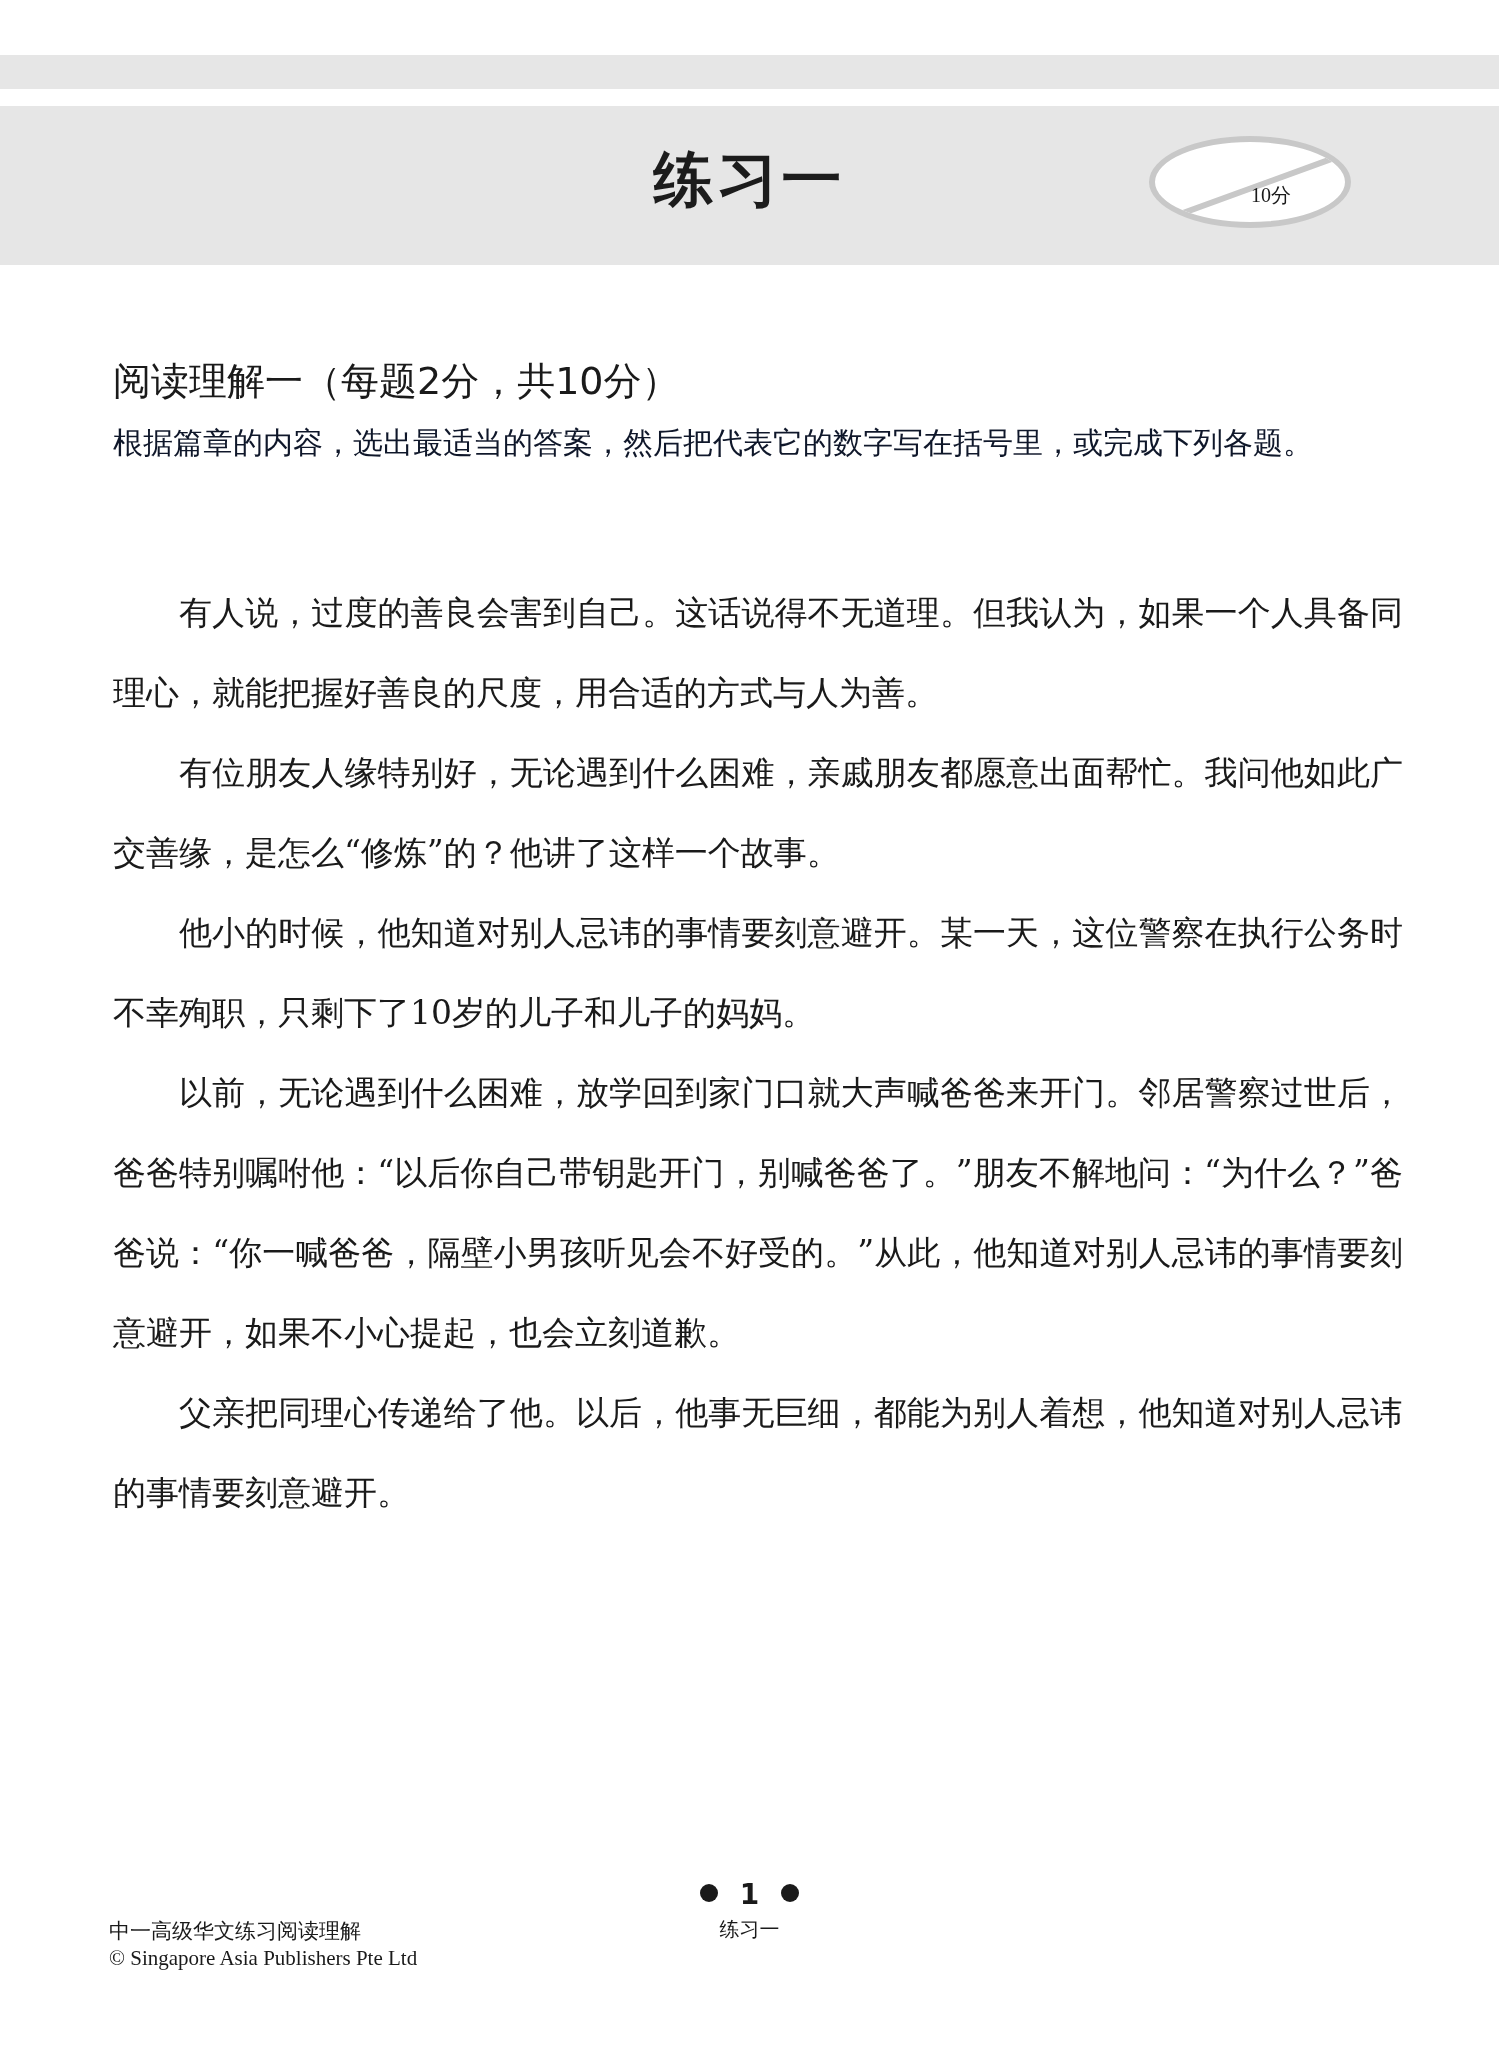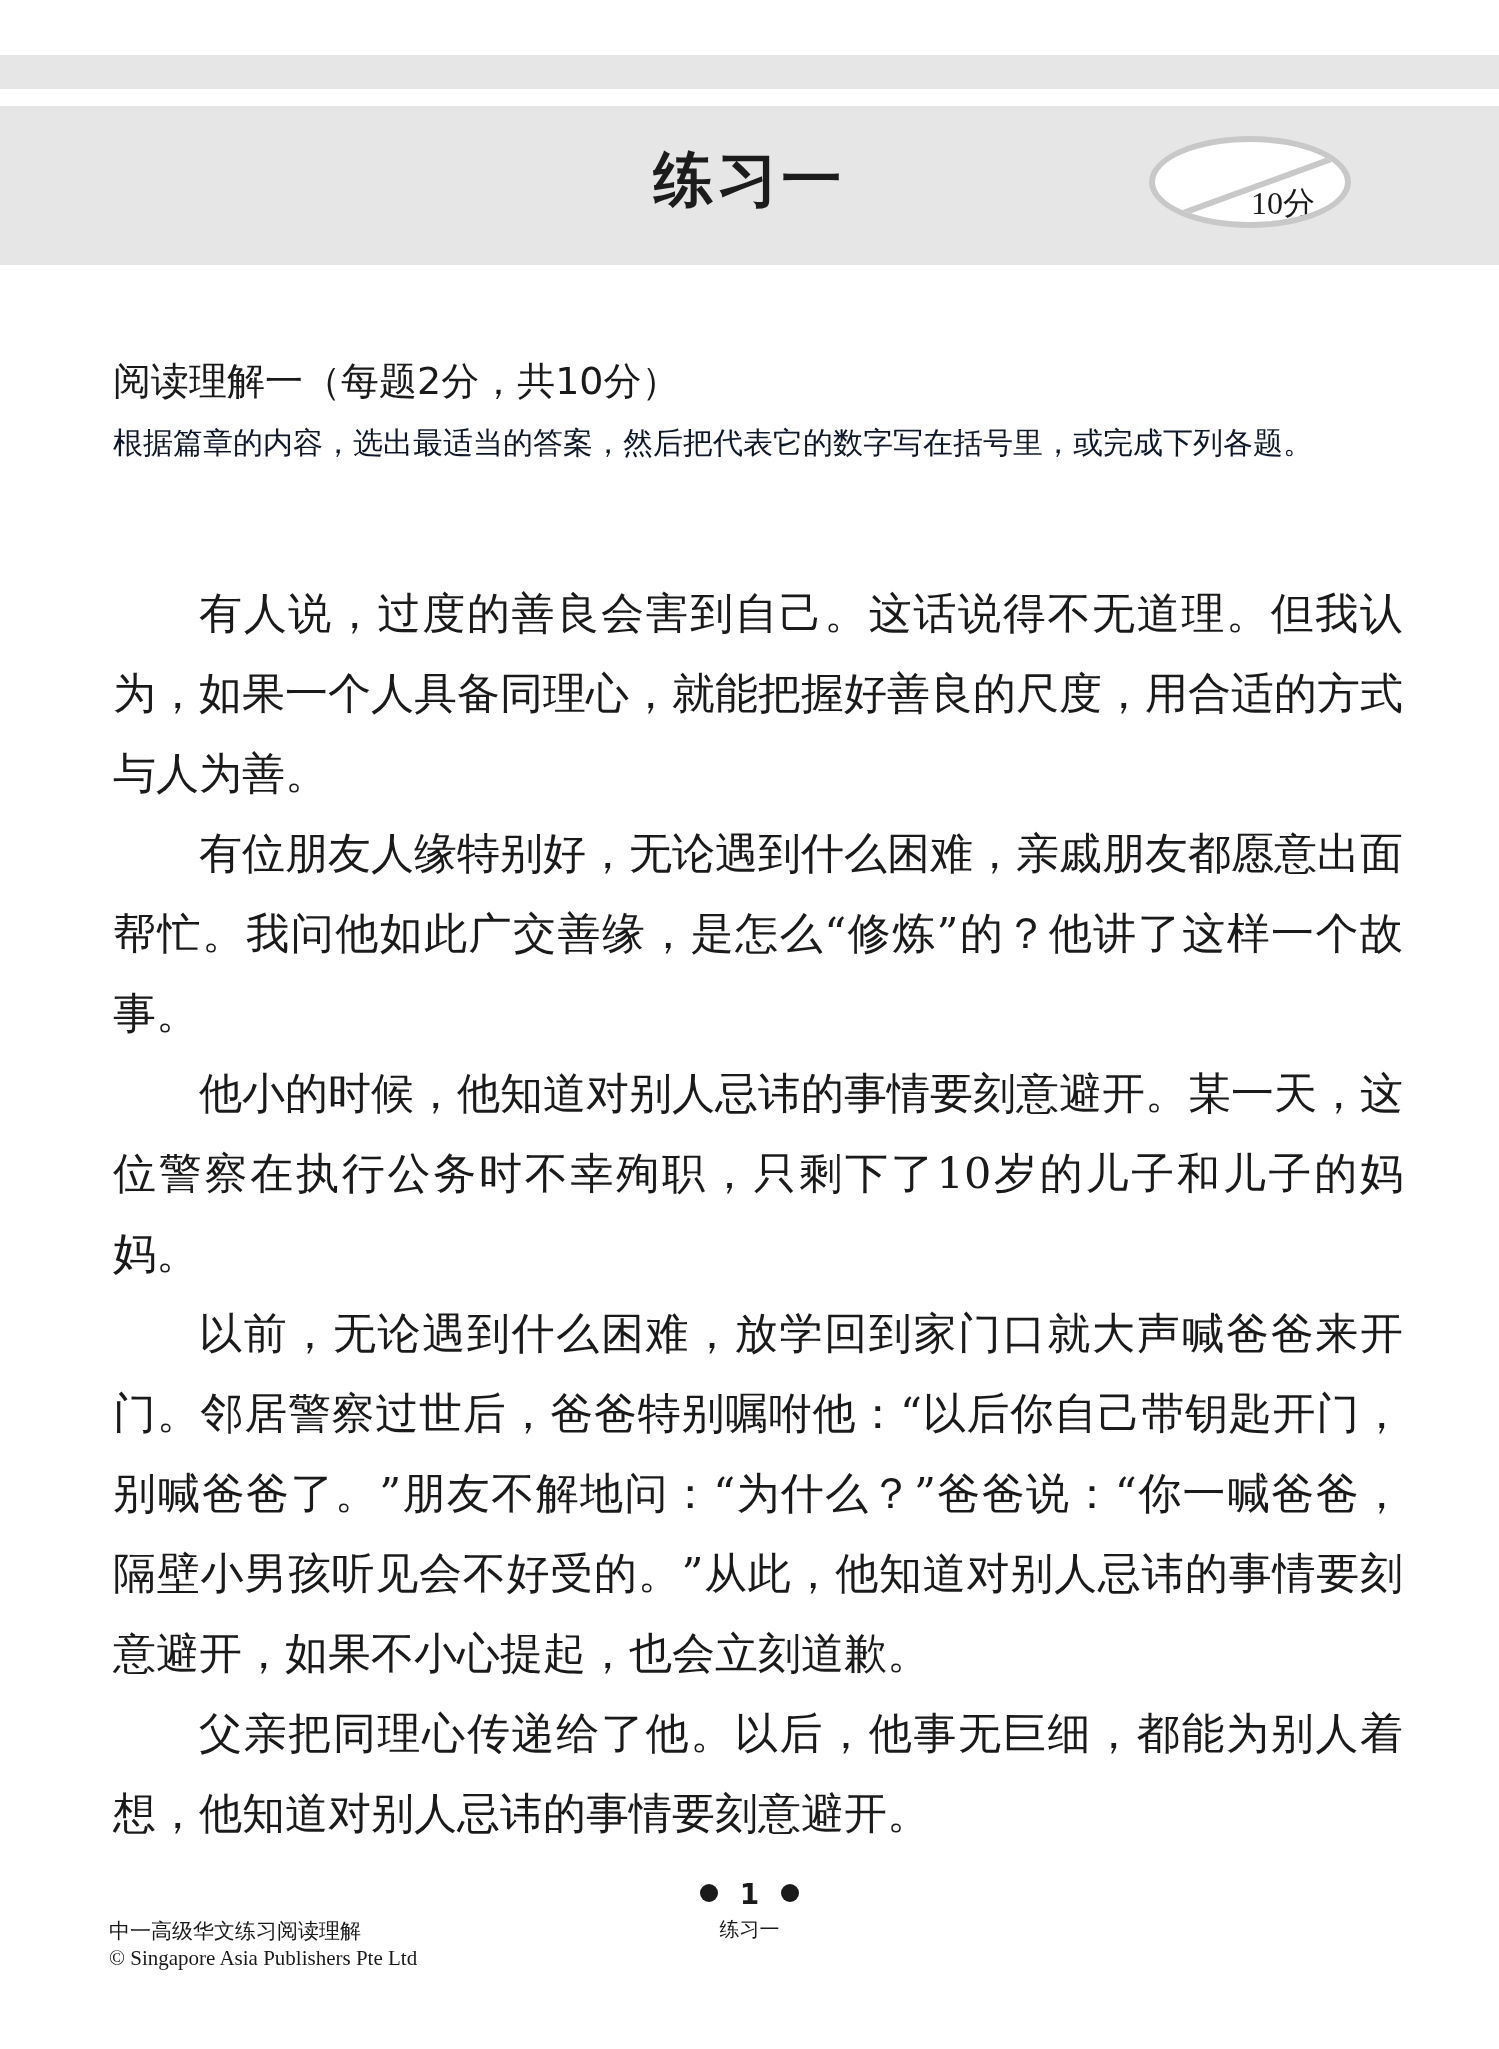--- a/index.html
+++ b/index.html
@@ -24,34 +24,34 @@
     position: absolute; left: 1149px; top: 136px; width: 202px; height: 92px;
     border: 6px solid #c8c8c8; border-radius: 50%; background: #ffffff;
     box-sizing: border-box; overflow: hidden;
   }
   .score-slash {
     position: absolute; left: -10px; top: 40px; width: 230px; height: 6px;
     background: #c8c8c8; transform: rotate(-20deg); transform-origin: center;
   }
   .score-text {
     position: absolute; left: 96px; top: 40px;
-    font-family: "Liberation Serif", serif; font-size: 32px; color: #1a1a1a;
+    font-family: "Liberation Serif", serif; font-size: 20px; color: #1a1a1a;
   }
   .section-heading {
     position: absolute; left: 113px; top: 356px;
     font-family: "DejaVu Sans", sans-serif; font-size: 38px; color: #1a1a1a;
   }
   .instructions {
     position: absolute; left: 113px; top: 418px; width: 1270px;
     font-family: "DejaVu Sans", sans-serif; font-size: 30px; line-height: 50px;
     color: #0f172a;
   }
   .passage {
     position: absolute; left: 113px; top: 573px; width: 1290px;
-    font-family: "DejaVu Serif", serif; font-size: 43px; line-height: 80px;
+    font-family: "DejaVu Serif", serif; font-size: 33px; line-height: 80px;
     color: #1a1a1a; text-align: justify;
   }
   .passage p { margin: 0; text-indent: 2em; }
   .page-num {
     position: absolute; left: 0; width: 1499px; top: 1878px;
     text-align: center; font-family: "DejaVu Sans", sans-serif;
     font-weight: bold; font-size: 28px;
   }
   .page-num .dot {
     display: inline-block; width: 18px; height: 18px; border-radius: 50%;

